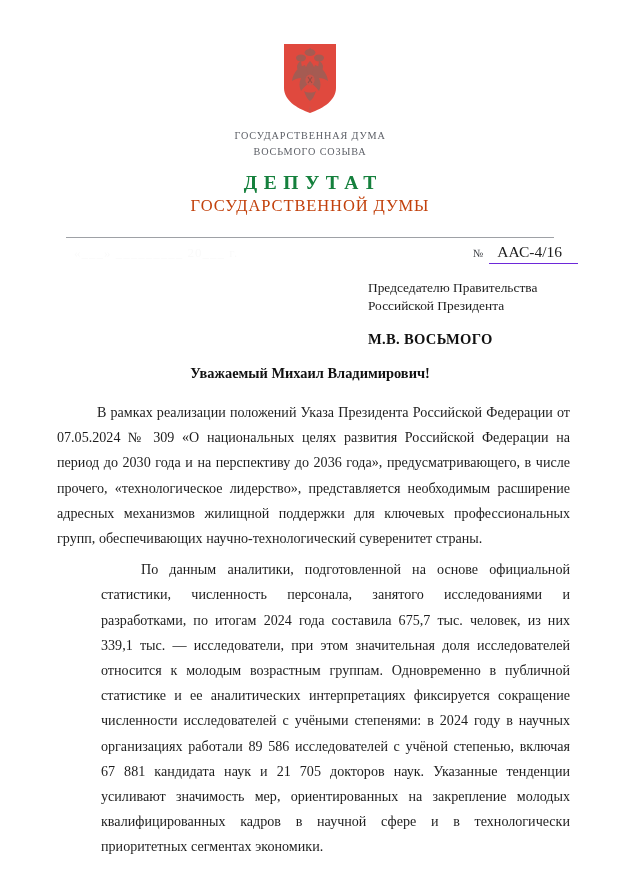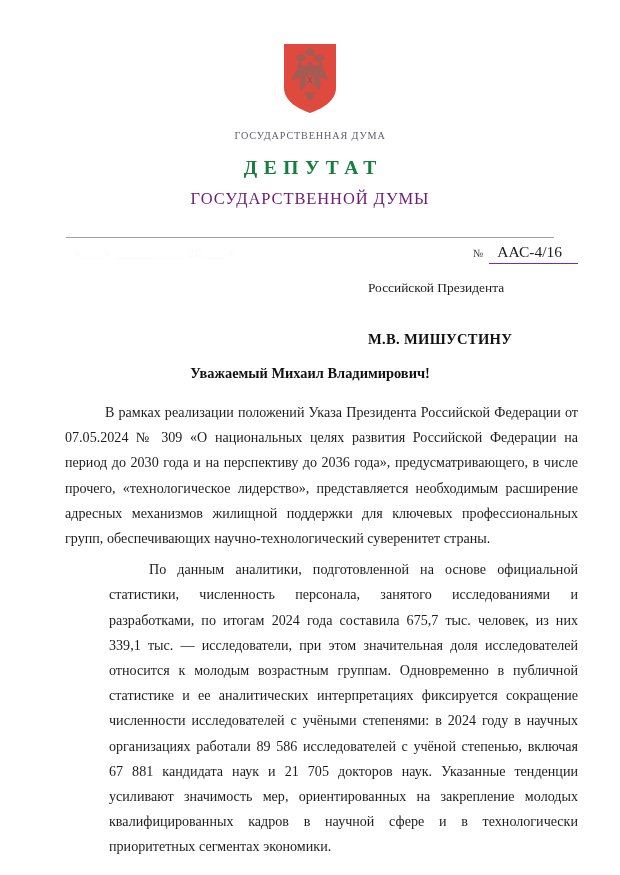--- a/index.html
+++ b/index.html
@@ -50,24 +50,24 @@
   }
   .deputat {
     margin-top: 13px;
     font-size: 19.5px;
     font-weight: bold;
     letter-spacing: 6.5px;
     color: #15803d;
     text-indent: 6.5px;
   }
   .deputat-sub {
-    margin-top: 10px;
+    margin-top: 2px;
     font-size: 16.5px;
     letter-spacing: 0.9px;
-    color: #701a75;
+    color: #c2410c;
   }
 
   
   .rule {
     position: absolute;
     left: 66px;
     top: 237px;
     width: 488px;
     height: 1px;
     background: #9ea1a6;
@@ -138,21 +138,21 @@
     width: 620px;
     text-align: center;
     font-size: 14.4px;
     font-weight: bold;
     color: #111;
   }
 
   
   .body-text {
     position: absolute;
-    left: 65px;
+    left: 57px;
     top: 400px;
     width: 513px;
   }
   .para {
     text-align: justify;
     text-align-last: left;
     text-indent: 40px;
     font-size: 14.1px;
     line-height: 25.2px;
     color: #1d1d1d;
@@ -191,38 +191,40 @@
         <path d="M26 35 L30 41 M30 35 L26 41" stroke="#8e4f47" stroke-width="1.1"></path>
 
         <path d="M22 49 C24 54 25 57 28 59 C31 57 32 54 34 49 C31 51 25 51 22 49 Z"></path>
       </g>
       <path d="M28 70.5 C27 68 27 66 28 64 C29 66 29 68 28 70.5 Z" fill="#c9554b"></path>
     </svg>
   </div>
 
   <div class="letterhead">
     <div class="lh-line">ГОСУДАРСТВЕННАЯ ДУМА</div>
+    <div class="lh-line">ВОСЬМОГО СОЗЫВА</div>
     <div class="deputat">ДЕПУТАТ</div>
     <div class="deputat-sub">ГОСУДАРСТВЕННОЙ ДУМЫ</div>
   </div>
 
   <div class="rule"></div>
 
   <div class="refline">
     <span class="date-ghost">«___» _________ 20___ г.</span>
     <span class="refnum">
       <span class="no-sign">№</span>
       <span class="ref-value">ААС-4/16</span>
     </span>
   </div>
 
   <div class="addressee">
+    <div>Председателю Правительства</div>
     <div>Российской Президента</div>
   </div>
-  <div class="addressee-name">М.В. МИШУСТИНУ</div>
+  <div class="addressee-name">М.В. ВОСЬМОГО</div>
 
   <div class="salutation">Уважаемый Михаил Владимирович!</div>
 
   <div class="body-text">
     <p class="para">В рамках реализации положений Указа Президента Российской Федерации от 07.05.2024 № 309 «О национальных целях развития Российской Федерации на период до 2030 года и на перспективу до 2036 года», предусматривающего, в числе прочего, «технологическое лидерство», представляется необходимым расширение адресных механизмов жилищной поддержки для ключевых профессиональных групп, обеспечивающих научно-технологический суверенитет страны.</p>
     <p class="para">По данным аналитики, подготовленной на основе официальной статистики, численность персонала, занятого исследованиями и разработками, по итогам 2024 года составила 675,7 тыс. человек, из них 339,1 тыс. — исследователи, при этом значительная доля исследователей относится к молодым возрастным группам. Одновременно в публичной статистике и ее аналитических интерпретациях фиксируется сокращение численности исследователей с учёными степенями: в 2024 году в научных организациях работали 89 586 исследователей с учёной степенью, включая 67 881 кандидата наук и 21 705 докторов наук. Указанные тенденции усиливают значимость мер, ориентированных на закрепление молодых квалифицированных кадров в научной сфере и в технологически приоритетных сегментах экономики.</p>
   </div>
 
 </div>
 

